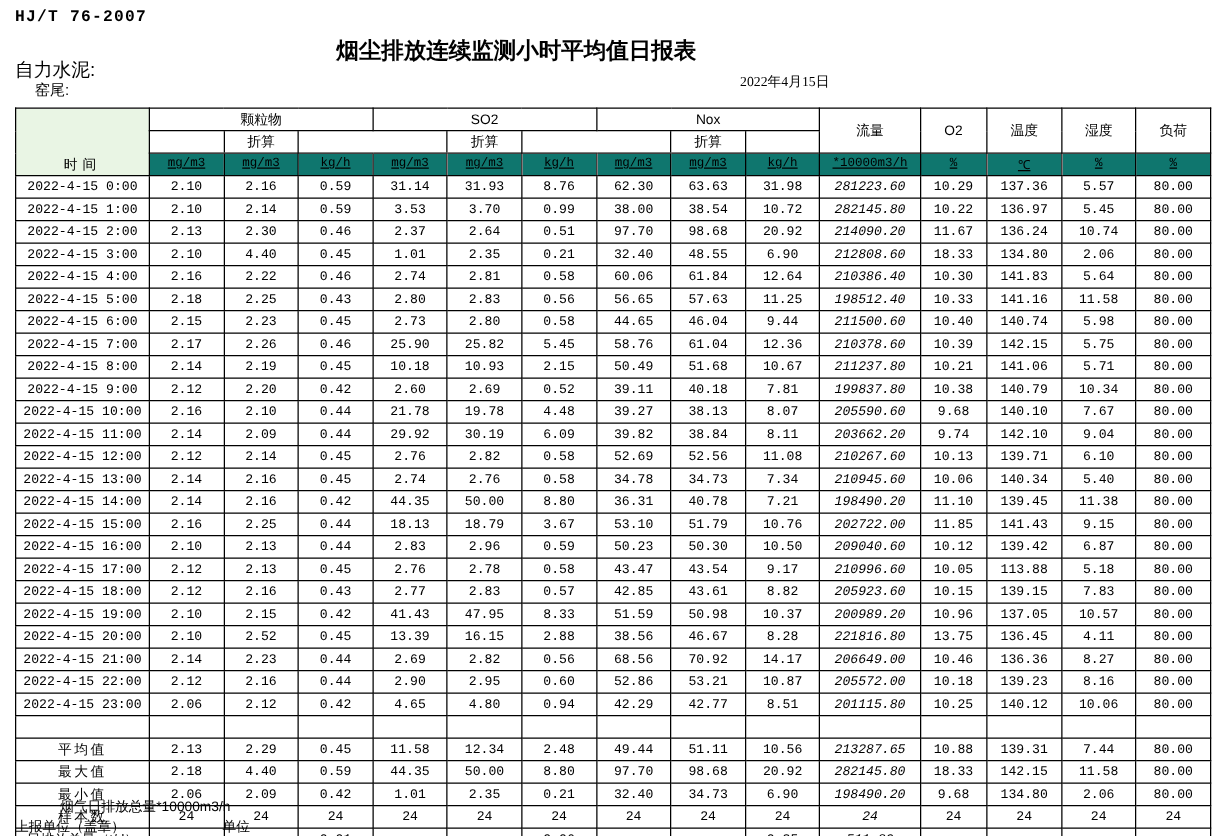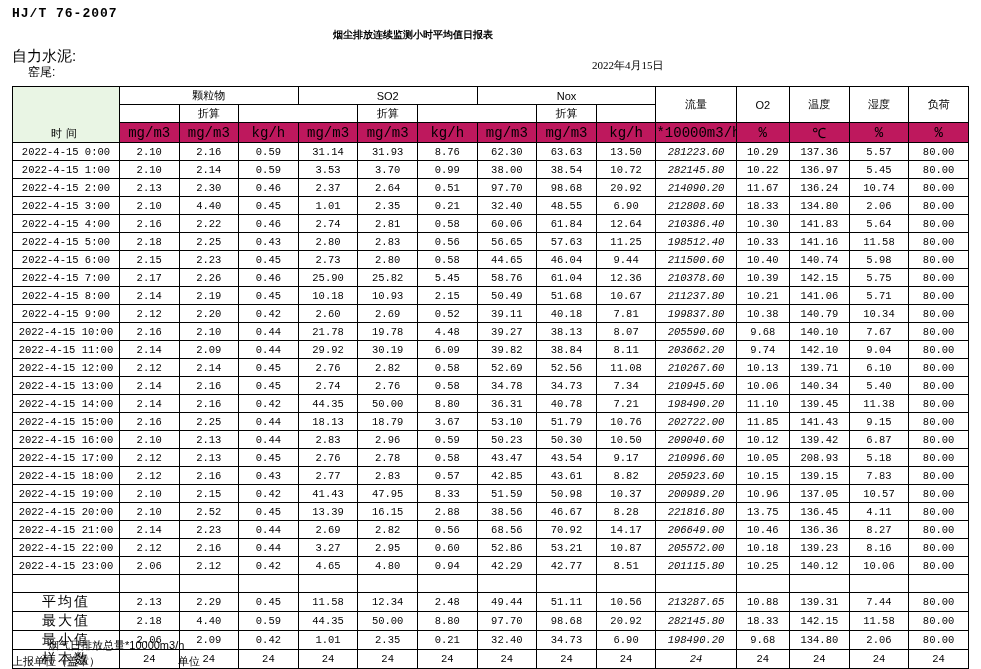--- a/index.html
+++ b/index.html
@@ -30,21 +30,21 @@
     font-size: 13px;
     font-weight: bold;
     letter-spacing: 1px;
   }
   .doc-title {
     position: absolute;
     left: 12px;
     right: 0;
     top: 28px;
     text-align: center;
-    font-size: 10px;
+    font-size: 18px;
     font-weight: bold;
   }
   .company {
     position: absolute;
     left: 12px;
     top: 47px;
     font-size: 15px;
   }
   .subcompany {
     position: absolute;
@@ -77,41 +77,42 @@
     vertical-align: middle;
     font-weight: normal;
     white-space: nowrap;
     overflow: hidden;
   }
   .grp-head {
     font-family: "Liberation Sans", sans-serif;
     font-size: 11px;
   }
   .unit-row td {
-    background: #be185d;
+    background: #0f766e;
     font-family: "Liberation Mono", monospace;
-    font-size: 14px;
+    font-size: 10px;
+    text-decoration: underline;
   }
   td.timecell {
     text-align: left;
     padding-left: 4px;
     font-size: 10.5px;
   }
   td.num {
     text-align: left;
     padding-left: 9px;
   }
   td.numw {
     text-align: left;
     padding-left: 6px;
     font-style: italic;
   }
   .summ-label {
     font-family: Liberation Serif, serif;
-    font-size: 14px;
+    font-size: 11px;
     letter-spacing: 2px;
   }
   .blank-row td { border: 1px solid #000; height: 15px; }
   .bottom-note1 {
     position: absolute;
     left: 12px;
     top: 638px;
     font-size: 11px;
     margin-left: 36px;
   }
@@ -204,21 +205,21 @@
         <tr>
           <td class="timecell">2022-4-15 0:00</td>
           <td class="num">2.10</td>
           <td class="num">2.16</td>
           <td class="num">0.59</td>
           <td class="num">31.14</td>
           <td class="num">31.93</td>
           <td class="num">8.76</td>
           <td class="num">62.30</td>
           <td class="num">63.63</td>
-          <td class="num">13.50</td>
+          <td class="num">31.98</td>
           <td class="numw">281223.60</td>
           <td class="num">10.29</td>
           <td class="num">137.36</td>
           <td class="num">5.57</td>
           <td class="num">80.00</td>
         </tr>
         <tr>
           <td class="timecell">2022-4-15 1:00</td>
           <td class="num">2.10</td>
           <td class="num">2.14</td>
@@ -496,21 +497,21 @@
           <td class="num">2.13</td>
           <td class="num">0.45</td>
           <td class="num">2.76</td>
           <td class="num">2.78</td>
           <td class="num">0.58</td>
           <td class="num">43.47</td>
           <td class="num">43.54</td>
           <td class="num">9.17</td>
           <td class="numw">210996.60</td>
           <td class="num">10.05</td>
-          <td class="num">208.93</td>
+          <td class="num">113.88</td>
           <td class="num">5.18</td>
           <td class="num">80.00</td>
         </tr>
         <tr>
           <td class="timecell">2022-4-15 18:00</td>
           <td class="num">2.12</td>
           <td class="num">2.16</td>
           <td class="num">0.43</td>
           <td class="num">2.77</td>
           <td class="num">2.83</td>
@@ -573,21 +574,21 @@
           <td class="num">10.46</td>
           <td class="num">136.36</td>
           <td class="num">8.27</td>
           <td class="num">80.00</td>
         </tr>
         <tr>
           <td class="timecell">2022-4-15 22:00</td>
           <td class="num">2.12</td>
           <td class="num">2.16</td>
           <td class="num">0.44</td>
-          <td class="num">3.27</td>
+          <td class="num">2.90</td>
           <td class="num">2.95</td>
           <td class="num">0.60</td>
           <td class="num">52.86</td>
           <td class="num">53.21</td>
           <td class="num">10.87</td>
           <td class="numw">205572.00</td>
           <td class="num">10.18</td>
           <td class="num">139.23</td>
           <td class="num">8.16</td>
           <td class="num">80.00</td>

